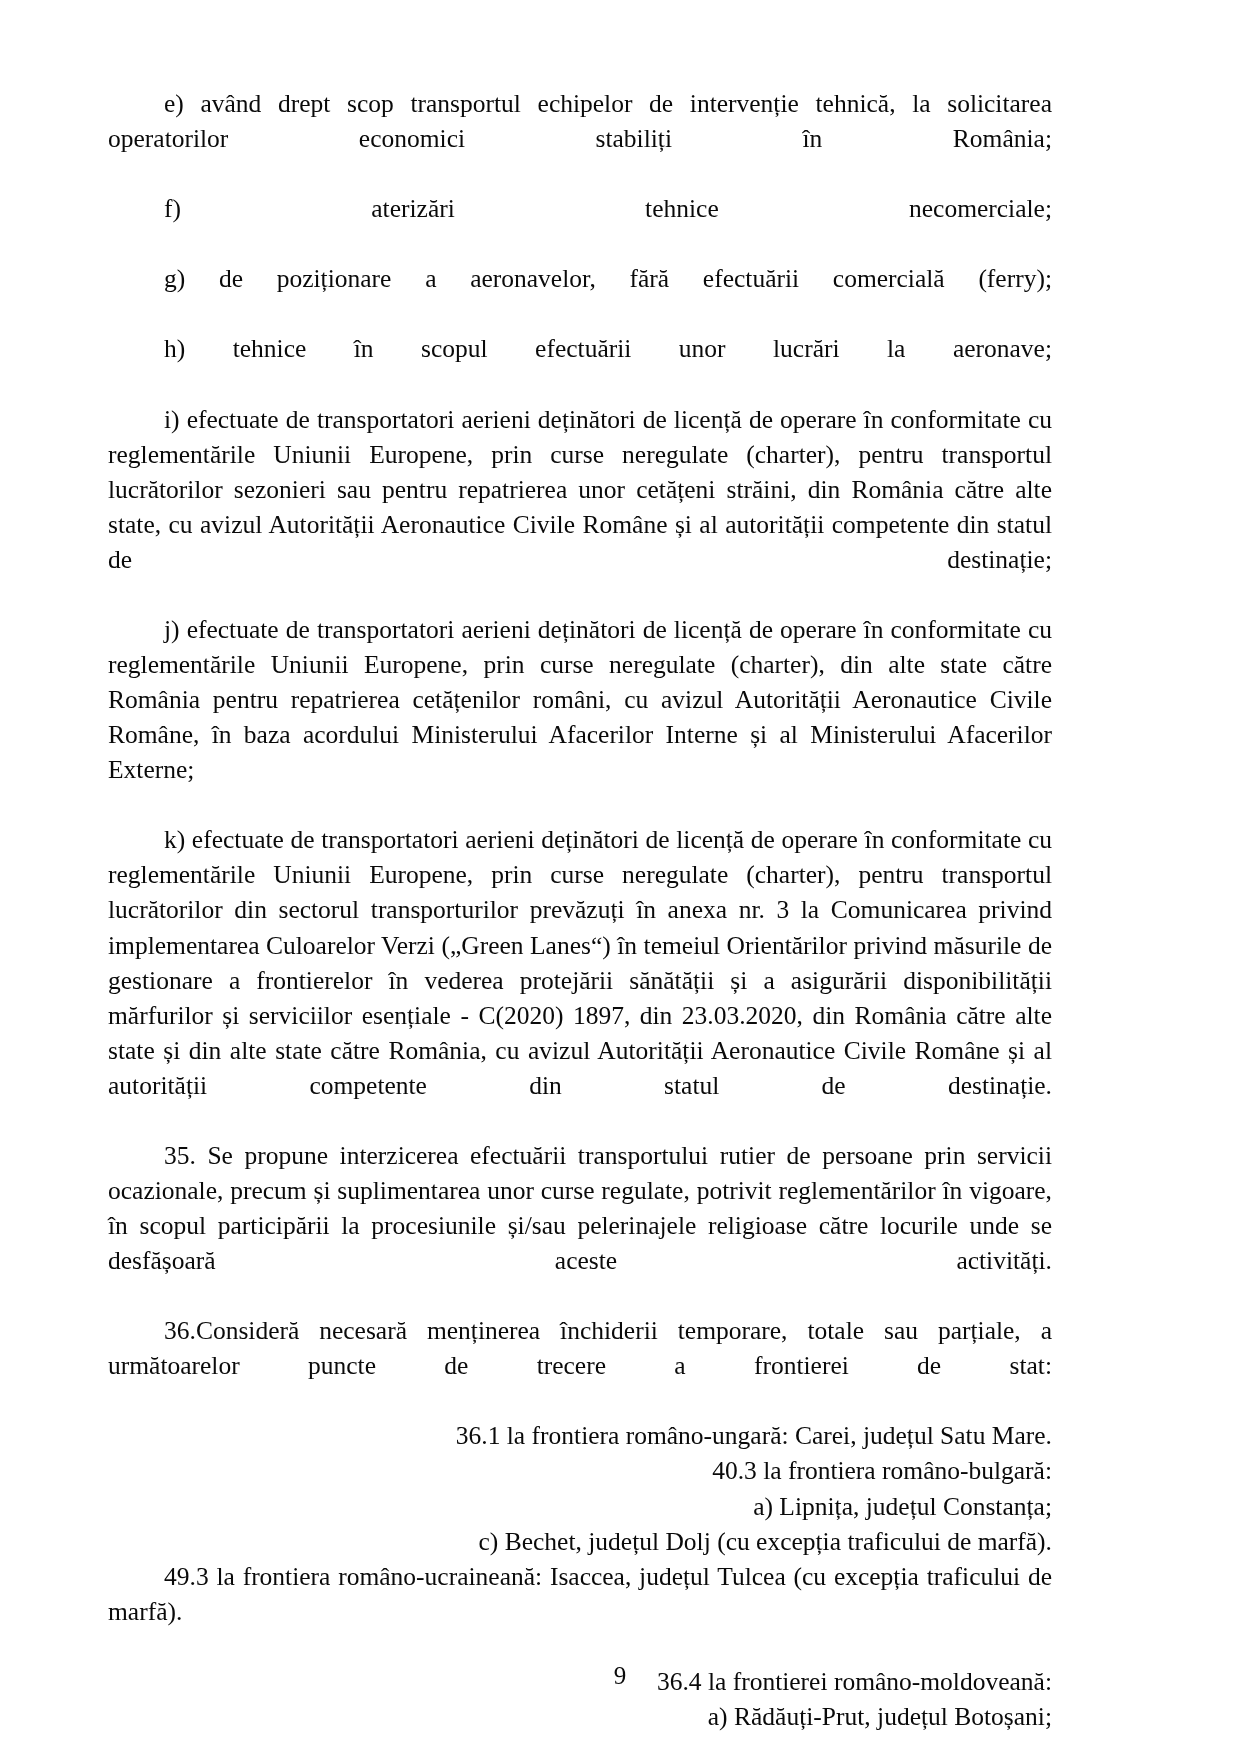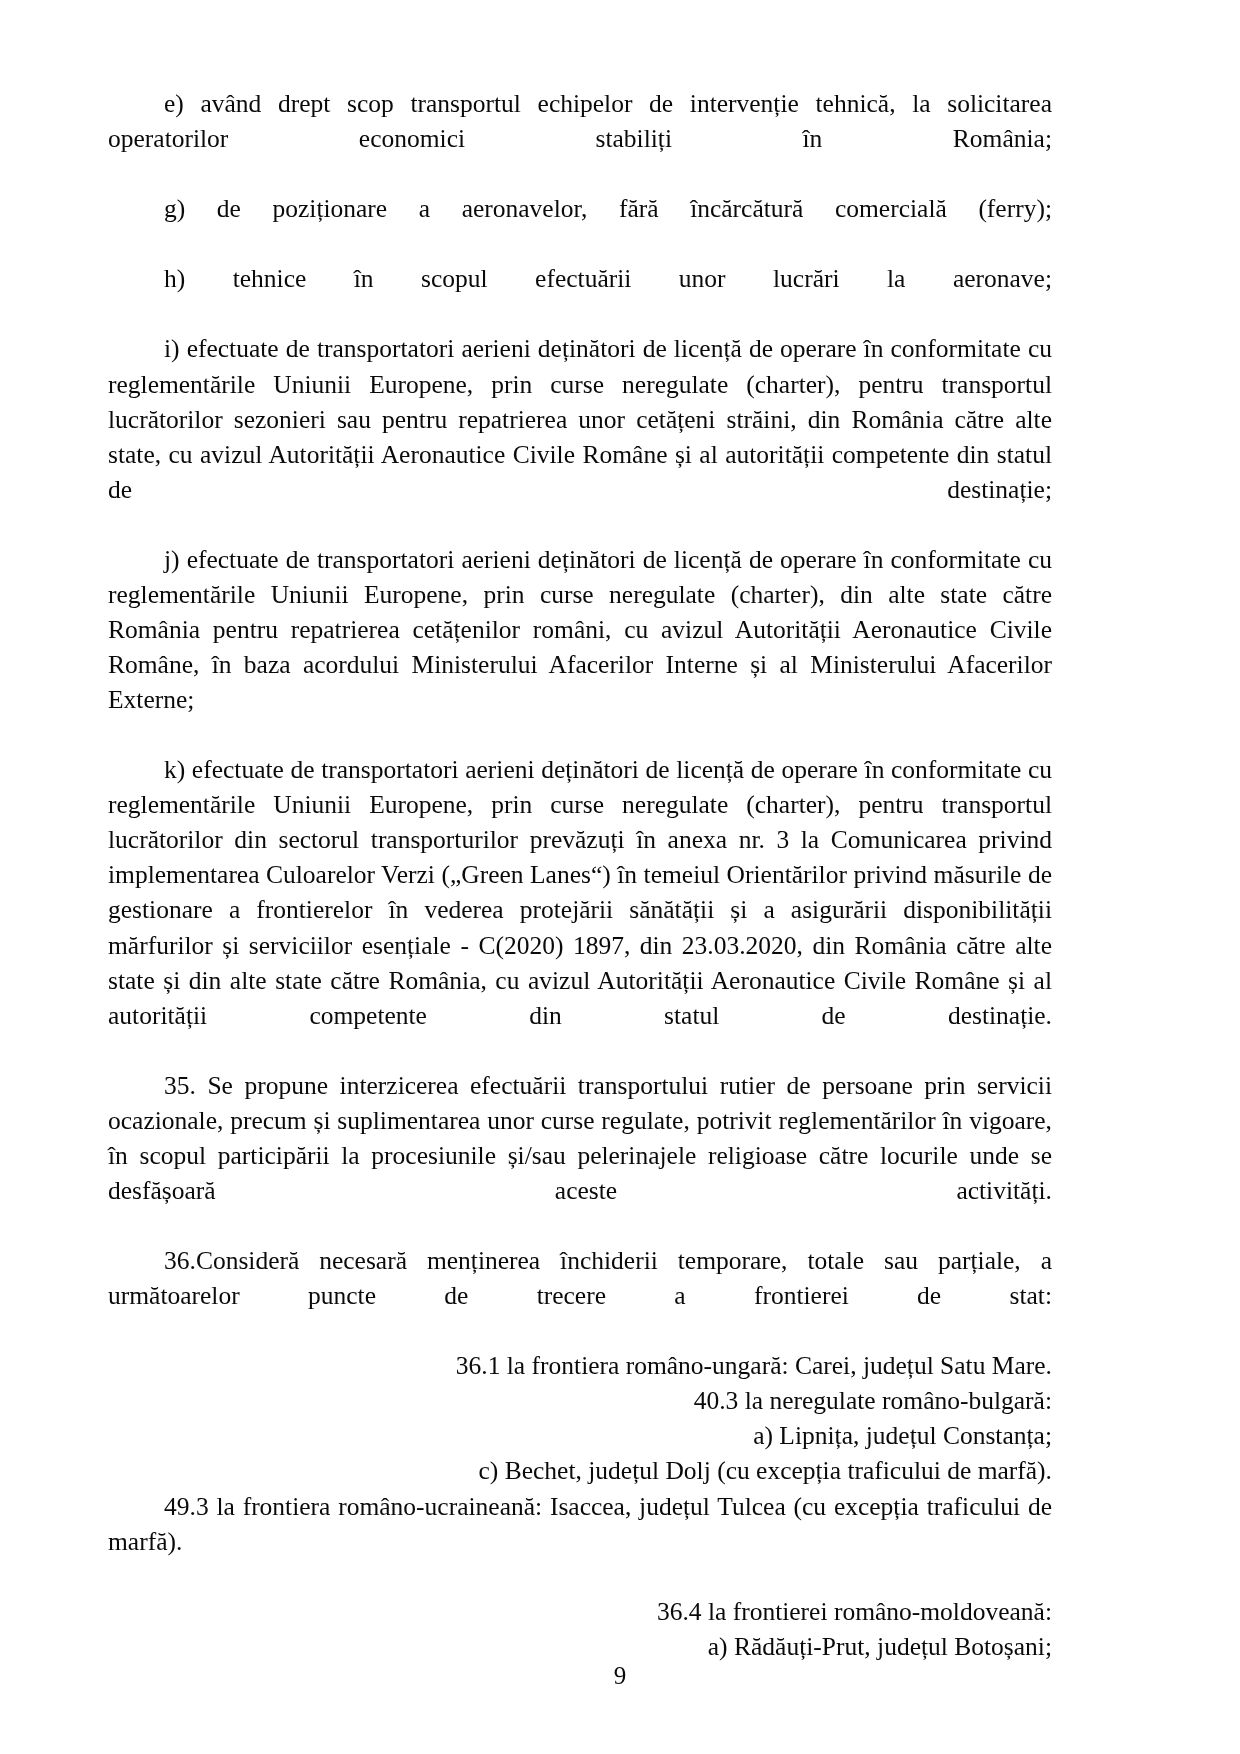--- a/index.html
+++ b/index.html
@@ -74,38 +74,39 @@
   }
 </style>
 </head>
 <body>
 
 <div class="page">
   <div class="content">
 
     <p class="para ind-1">e)  având drept scop transportul echipelor de intervenție tehnică, la solicitarea operatorilor economici stabiliți în România;</p>
 
+    <p class="para ind-1">f)  aterizări tehnice necomerciale;</p>
 
-    <p class="para ind-1">g)  de poziționare a aeronavelor, fără încărcătură comercială (ferry);</p>
+    <p class="para ind-1">g)  de poziționare a aeronavelor, fără efectuării comercială (ferry);</p>
 
     <p class="para ind-1">h)  tehnice în scopul efectuării unor lucrări la aeronave;</p>
 
     <p class="para ind-1">i)  efectuate de transportatori aerieni deținători de licență de operare în conformitate cu reglementările Uniunii Europene, prin curse neregulate (charter), pentru transportul lucrătorilor sezonieri sau pentru repatrierea unor cetățeni străini, din România către alte state, cu avizul Autorității Aeronautice Civile Române și al autorității competente din statul de destinație;</p>
 
     <p class="para ind-1">j)  efectuate de transportatori aerieni deținători de licență de operare în conformitate cu reglementările Uniunii Europene, prin curse neregulate (charter), din alte state către România pentru repatrierea cetățenilor români, cu avizul Autorității Aeronautice Civile Române, în baza acordului Ministerului Afacerilor Interne și al Ministerului Afacerilor Externe;</p>
 
     <p class="para ind-1">k)  efectuate de transportatori aerieni deținători de licență de operare în conformitate cu reglementările Uniunii Europene, prin curse neregulate (charter), pentru transportul lucrătorilor din sectorul transporturilor prevăzuți în anexa nr. 3 la Comunicarea privind implementarea Culoarelor Verzi („Green Lanes“) în temeiul Orientărilor privind măsurile de gestionare a frontierelor în vederea protejării sănătății și a asigurării disponibilității mărfurilor și serviciilor esențiale - C(2020) 1897, din 23.03.2020, din România către alte state și din alte state către România, cu avizul Autorității Aeronautice Civile Române și al autorității competente din statul de destinație.</p>
 
     <p class="para ind-2"><span class="num">35.</span><span> Se propune interzicerea efectuării transportului rutier de persoane prin servicii ocazionale, precum și suplimentarea unor curse regulate, potrivit reglementărilor în vigoare, în scopul participării la procesiunile și/sau pelerinajele religioase către locurile unde se desfășoară aceste activități.</span></p>
 
     <p class="para ind-2"><span class="num">36.</span><span>Consideră necesară menținerea închiderii temporare, totale sau parțiale, a următoarelor puncte de trecere a frontierei de stat:</span></p>
 
     <p class="single s-ind-a"><span class="num">36.1</span><span> la frontiera româno-ungară: Carei, județul Satu Mare.</span></p>
 
-    <p class="single s-ind-a"><span class="num">40.3</span><span> la neregulate româno-bulgară:</span></p>
+    <p class="single s-ind-a"><span class="num">40.3</span><span> la frontiera româno-bulgară:</span></p>
     <p class="single s-ind-b">a)  Lipnița, județul Constanța;</p>
     <p class="single s-ind-b">c)  Bechet, județul Dolj (cu excepția traficului de marfă).</p>
 
     <p class="para ind-2"><span class="num">49.3</span><span> la frontiera româno-ucraineană: Isaccea, județul Tulcea (cu excepția traficului de marfă).</span></p>
 
     <p class="single s-ind-a"><span class="num">36.4</span><span> la frontierei româno-moldoveană:</span></p>
     <p class="single s-ind-c">a) Rădăuți-Prut, județul Botoșani;</p>
 
   </div>
 

